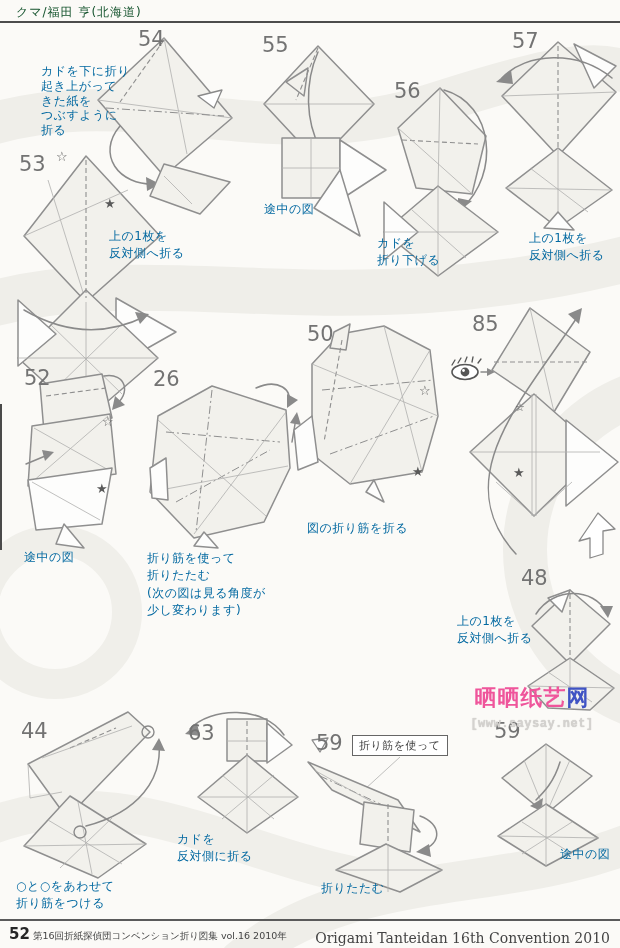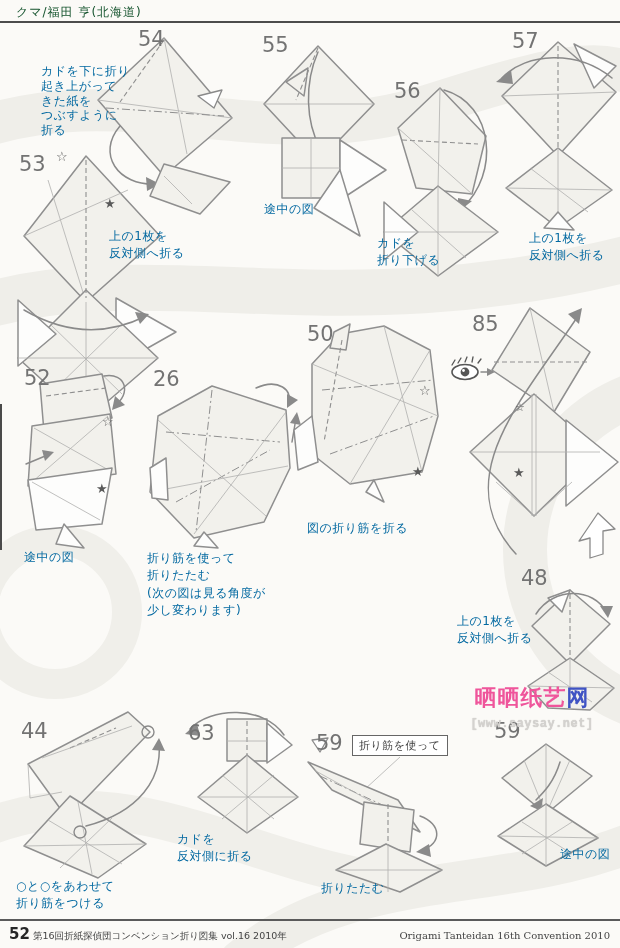--- a/index.html
+++ b/index.html
@@ -23,21 +23,21 @@
   .aho{fill:#ffffff;stroke:#8a8a8a;stroke-width:1.3;stroke-linejoin:round;}
   .ring{fill:none;stroke:#8a8a8a;stroke-width:1.4;}
   .lash{stroke:#555;stroke-width:1.3;fill:none;stroke-linecap:round;}
 
   .header{position:absolute;left:16px;top:4px;z-index:3;font-size:12px;color:#14532d;letter-spacing:1px;}
   .header-rule{position:absolute;left:0;top:21px;width:620px;height:2px;background:#4c4c4c;z-index:3;}
   .footer-rule{position:absolute;left:0;top:919px;width:620px;height:2px;background:#5a5a5a;z-index:3;}
   .footer{position:absolute;left:0;top:924px;width:620px;z-index:3;}
   .pnum{position:absolute;left:9px;top:1px;font-size:15px;font-weight:bold;color:#262626;}
   .ftitle{position:absolute;left:33px;top:6px;font-size:9.5px;color:#444;}
-  .fright{position:absolute;right:10px;top:6px;font-size:10px;color:#444;font-family:"DejaVu Serif","Liberation Serif",serif;}
+  .fright{position:absolute;right:10px;top:6px;font-size:14px;color:#444;font-family:"DejaVu Serif","Liberation Serif",serif;}
 
   .num{position:absolute;z-index:2;font-size:21px;color:#737373;line-height:1;}
   .caption{position:absolute;z-index:2;font-size:12px;color:#0369a1;line-height:1.45;letter-spacing:.5px;white-space:pre-line;}
   .caption.tight{line-height:1.23;}
   .star{position:absolute;z-index:2;font-size:13px;color:#5a5a5a;line-height:1;}
   .star.small{font-size:11px;}
   .note-box{position:absolute;left:352px;top:735px;z-index:2;border:1.3px solid #666;background:#fff;
             font-size:11px;color:#3f3f3f;padding:2px 6px;letter-spacing:.5px;}
   .scan-line{position:absolute;left:0;top:404px;width:2px;height:146px;background:#4a4a4a;z-index:2;}
 

